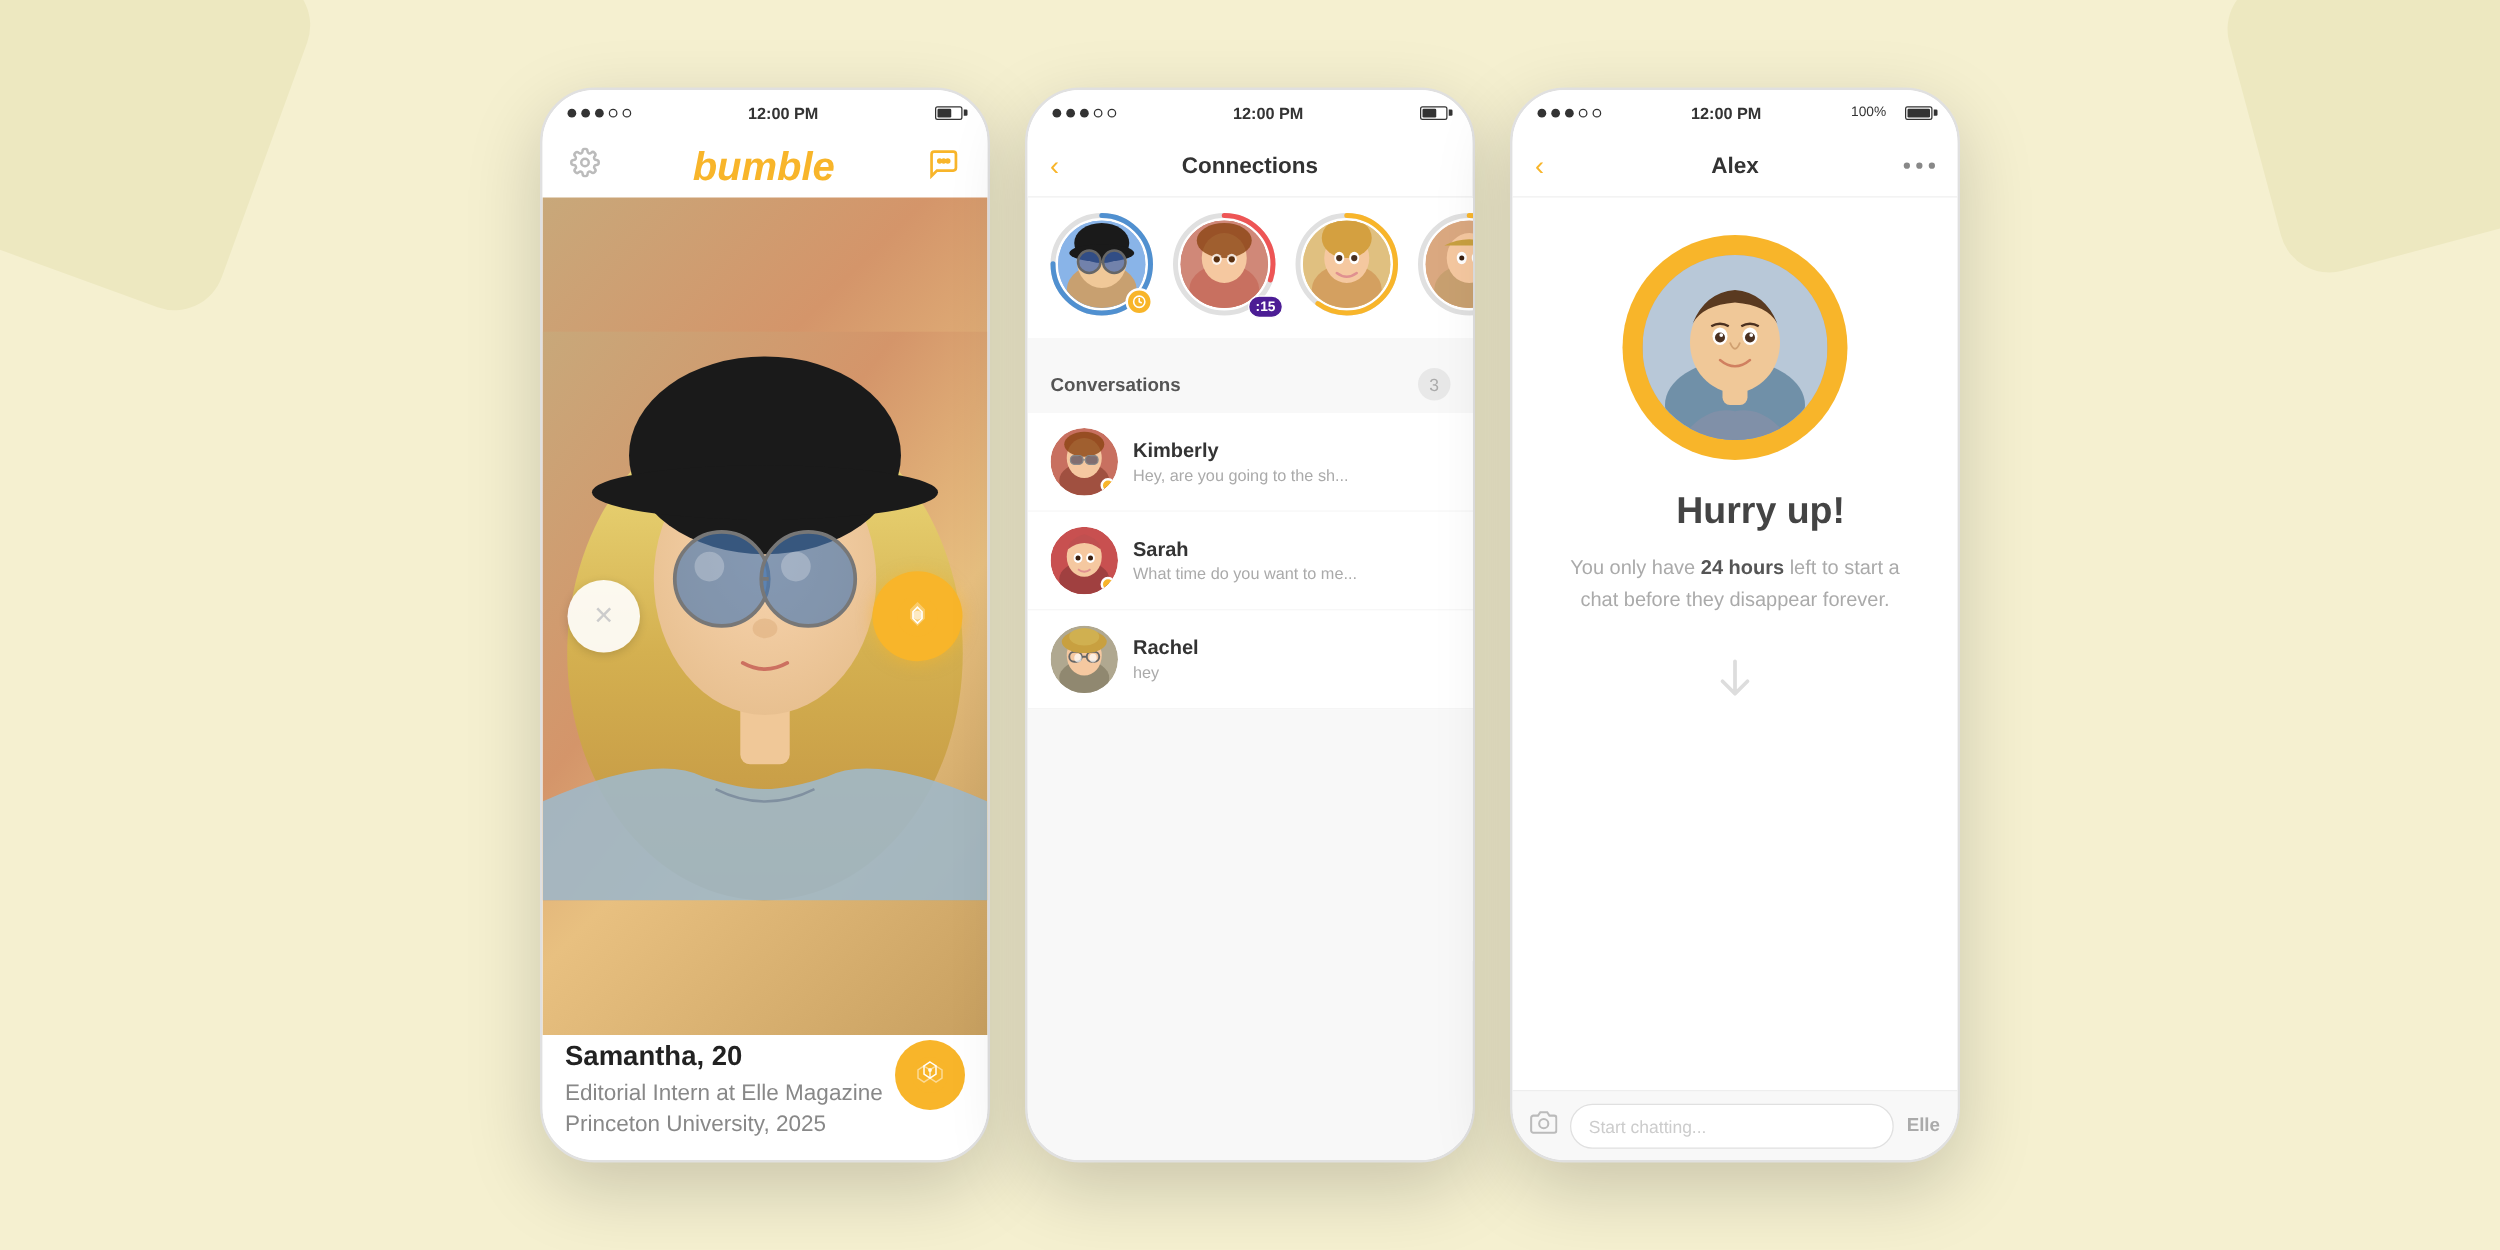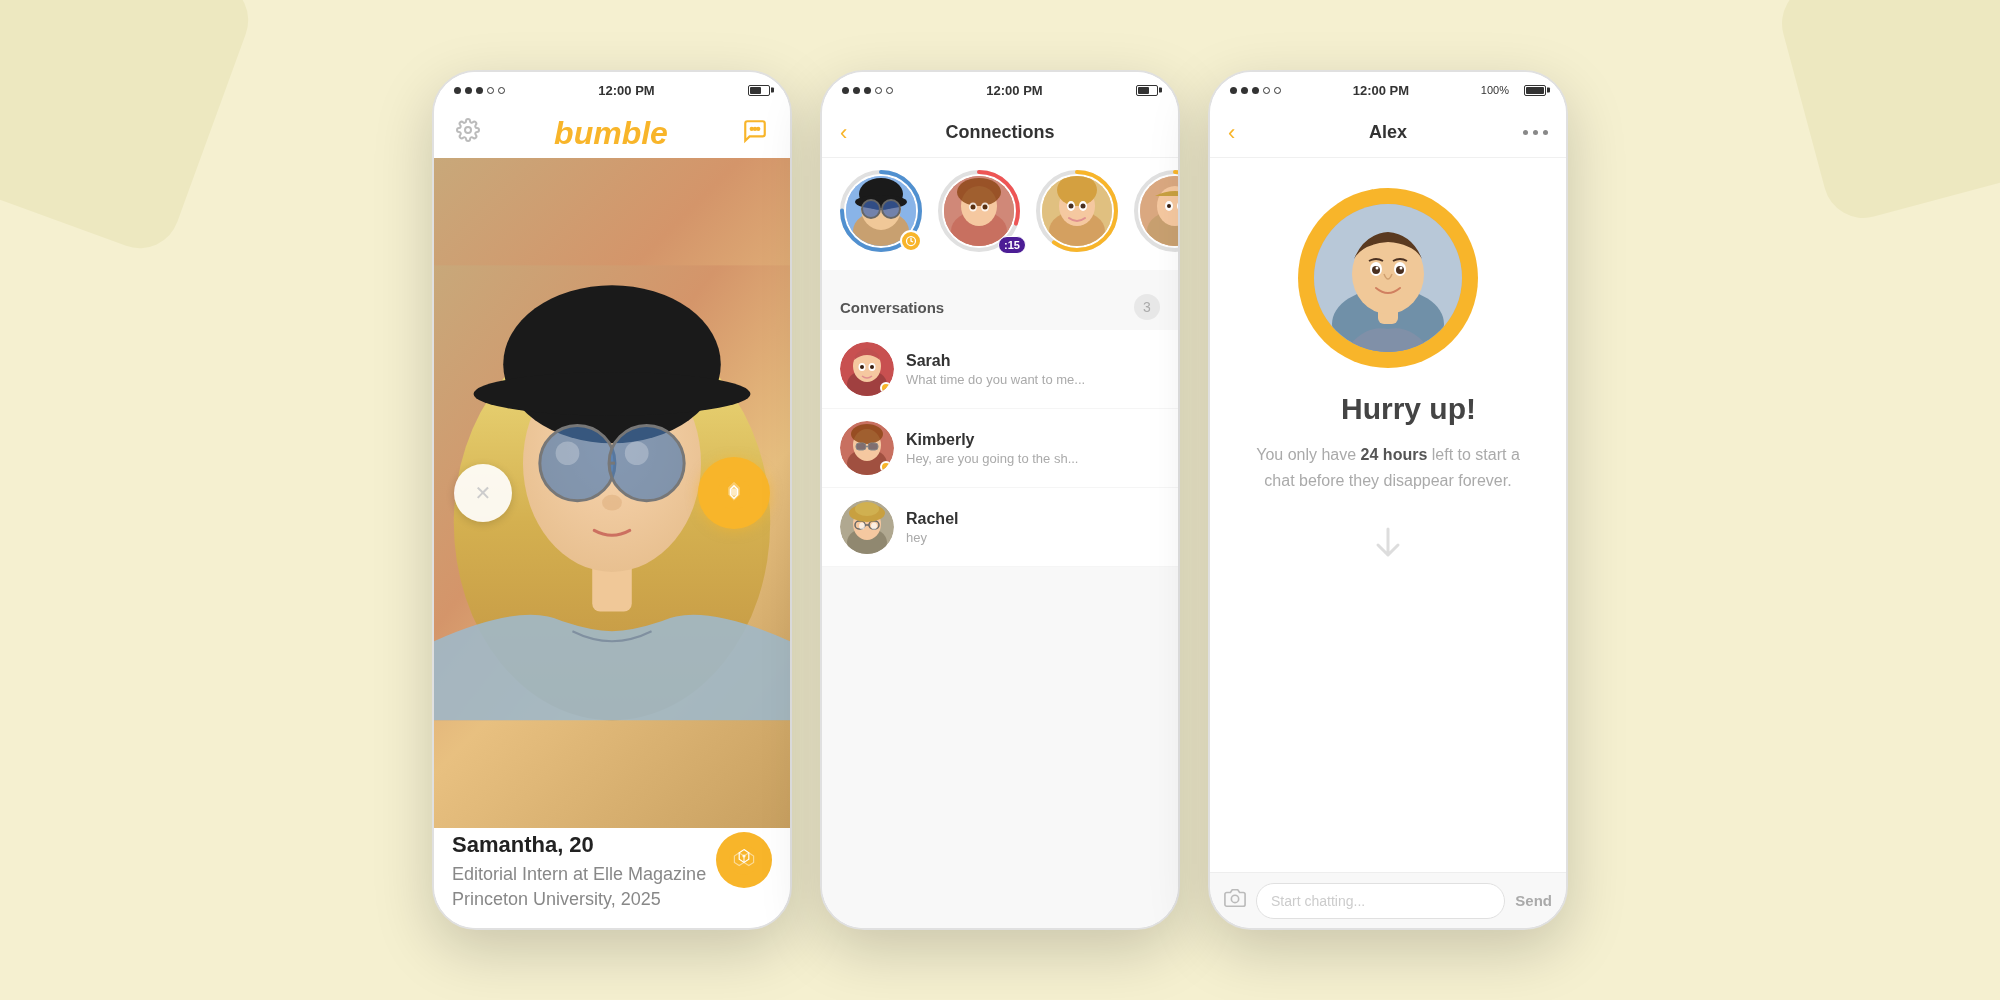--- a/index.html
+++ b/index.html
@@ -663,20 +663,40 @@
 
       <div class="conv-section">
         <div class="section-header">
           <span class="section-label">Conversations</span>
           <span class="section-count">3</span>
         </div>
 
         <div class="conv-item">
           <div class="conv-avatar">
             <svg width="54" height="54" viewBox="0 0 54 54">
+              <circle cx="27" cy="27" r="27" fill="#c87060"></circle>
+              <ellipse cx="27" cy="42" rx="20" ry="14" fill="#a05040"></ellipse>
+              <ellipse cx="27" cy="24" rx="14" ry="16" fill="#f5c8a0"></ellipse>
+              <ellipse cx="27" cy="13" rx="16" ry="10" fill="#8B4513" opacity="0.8"></ellipse>
+
+              <rect x="16" y="22" width="10" height="7" rx="3" fill="rgba(50,50,80,0.6)" stroke="#888" stroke-width="1"></rect>
+              <rect x="28" y="22" width="10" height="7" rx="3" fill="rgba(50,50,80,0.6)" stroke="#888" stroke-width="1"></rect>
+              <line x1="26" y1="25.5" x2="28" y2="25.5" stroke="#888" stroke-width="1"></line>
+            </svg>
+            <div class="online-dot"></div>
+          </div>
+          <div class="conv-text">
+            <div class="conv-name">Kimberly</div>
+            <div class="conv-preview">Hey, are you going to the sh...</div>
+          </div>
+        </div>
+
+        <div class="conv-item">
+          <div class="conv-avatar">
+            <svg width="54" height="54" viewBox="0 0 54 54">
               <circle cx="27" cy="27" r="27" fill="#c85050"></circle>
               <ellipse cx="27" cy="42" rx="20" ry="14" fill="#a04040"></ellipse>
               <ellipse cx="27" cy="24" rx="14" ry="16" fill="#f5c8a0"></ellipse>
               <path d="M14 18 Q27 8 40 18 Q40 10 27 6 Q14 10 14 18" fill="#c05050"></path>
               <ellipse cx="22" cy="25" rx="3.5" ry="4" fill="#fff"></ellipse>
               <ellipse cx="32" cy="25" rx="3.5" ry="4" fill="#fff"></ellipse>
               <circle cx="22" cy="25" r="2" fill="#3a2010"></circle>
               <circle cx="32" cy="25" r="2" fill="#3a2010"></circle>
               <path d="M22 34 Q27 38 32 34" stroke="#e09090" stroke-width="1.5" fill="none"></path>
             </svg>
@@ -684,40 +704,20 @@
           </div>
           <div class="conv-text">
             <div class="conv-name">Sarah</div>
             <div class="conv-preview">What time do you want to me...</div>
           </div>
         </div>
 
         <div class="conv-item">
           <div class="conv-avatar">
             <svg width="54" height="54" viewBox="0 0 54 54">
-              <circle cx="27" cy="27" r="27" fill="#c87060"></circle>
-              <ellipse cx="27" cy="42" rx="20" ry="14" fill="#a05040"></ellipse>
-              <ellipse cx="27" cy="24" rx="14" ry="16" fill="#f5c8a0"></ellipse>
-              <ellipse cx="27" cy="13" rx="16" ry="10" fill="#8B4513" opacity="0.8"></ellipse>
-
-              <rect x="16" y="22" width="10" height="7" rx="3" fill="rgba(50,50,80,0.6)" stroke="#888" stroke-width="1"></rect>
-              <rect x="28" y="22" width="10" height="7" rx="3" fill="rgba(50,50,80,0.6)" stroke="#888" stroke-width="1"></rect>
-              <line x1="26" y1="25.5" x2="28" y2="25.5" stroke="#888" stroke-width="1"></line>
-            </svg>
-            <div class="online-dot"></div>
-          </div>
-          <div class="conv-text">
-            <div class="conv-name">Kimberly</div>
-            <div class="conv-preview">Hey, are you going to the sh...</div>
-          </div>
-        </div>
-
-        <div class="conv-item">
-          <div class="conv-avatar">
-            <svg width="54" height="54" viewBox="0 0 54 54">
               <circle cx="27" cy="27" r="27" fill="#b0a890"></circle>
               <ellipse cx="27" cy="42" rx="20" ry="14" fill="#908870"></ellipse>
               <ellipse cx="27" cy="24" rx="14" ry="16" fill="#f5c8a0"></ellipse>
 
               <rect x="15" y="21" width="10" height="8" rx="4" fill="none" stroke="#666" stroke-width="1.5"></rect>
               <rect x="29" y="21" width="10" height="8" rx="4" fill="none" stroke="#666" stroke-width="1.5"></rect>
               <line x1="25" y1="25" x2="29" y2="25" stroke="#666" stroke-width="1.5"></line>
 
               <ellipse cx="27" cy="13" rx="18" ry="9" fill="#c8a040"></ellipse>
               <ellipse cx="27" cy="9" rx="12" ry="7" fill="#d0b050"></ellipse>
@@ -812,17 +812,17 @@
     <div class="chat-input-bar">
       <span class="camera-icon">
         <svg width="22" height="22" viewBox="0 0 24 24" fill="none" stroke="#bbb" stroke-width="1.8">
           <path d="M23 19a2 2 0 0 1-2 2H3a2 2 0 0 1-2-2V8a2 2 0 0 1 2-2h4l2-3h6l2 3h4a2 2 0 0 1 2 2z"></path>
           <circle cx="12" cy="13" r="4"></circle>
         </svg>
       </span>
       <div class="chat-input">
         <span style="color:#ccc;font-size:14px;">Start chatting...</span>
       </div>
-      <span class="send-btn" style="font-size:15px;font-weight:600;color:#aaa;">Send</span>
+      <span class="send-btn" style="font-size:15px;font-weight:600;color:#aaa;">Elle</span>
     </div>
   </div>
 
 </div>
 
 </body></html>

